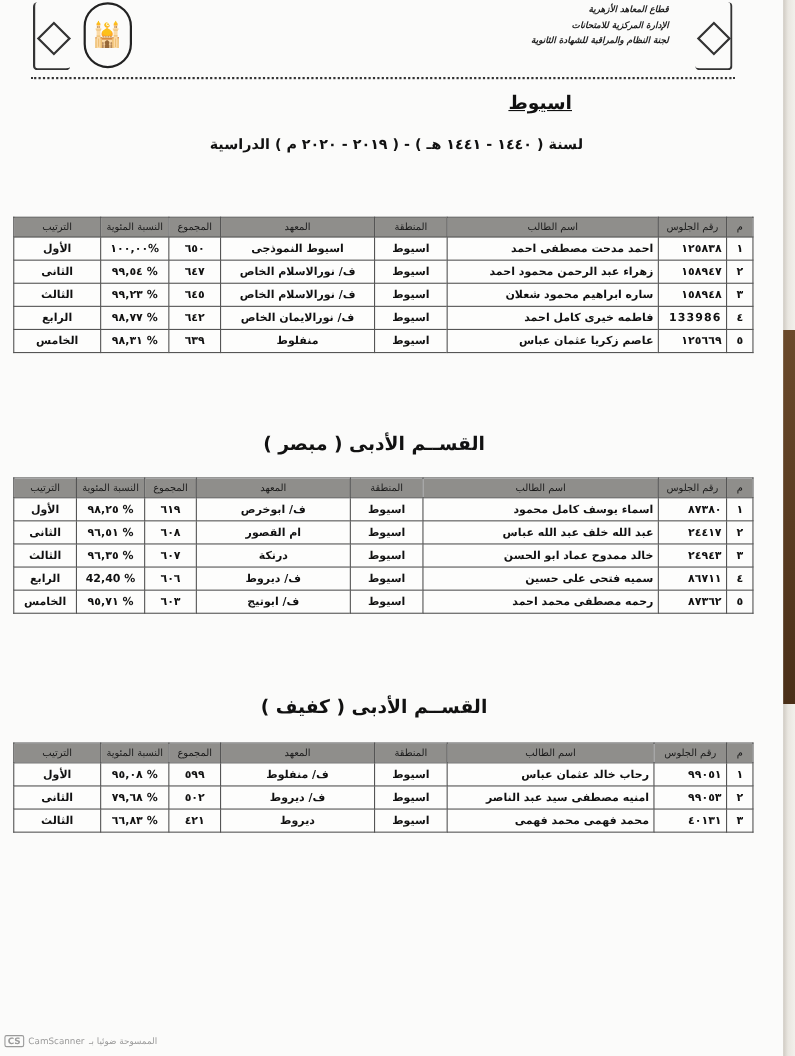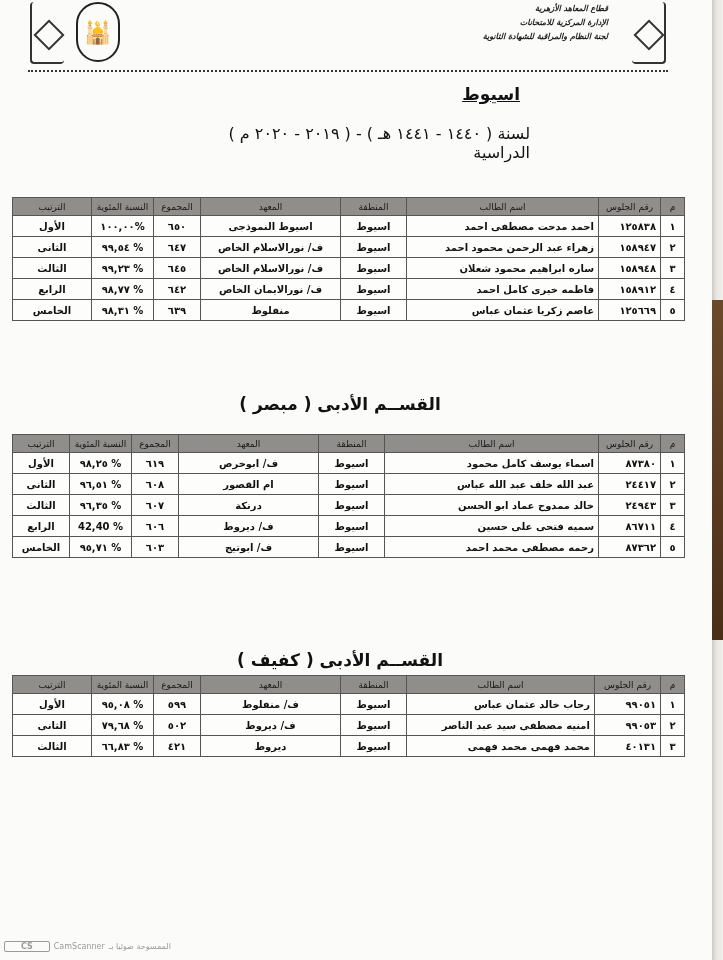--- a/index.html
+++ b/index.html
@@ -50,21 +50,21 @@
     .org div { white-space: nowrap; }
     
     .title-line {
       position: absolute; top: 84px; left: 180px; width: 340px; direction: rtl;
       display: flex; justify-content: flex-start; gap: 30px;
       font-family: "DejaVu Sans", sans-serif; font-weight: bold; font-size: 17px;
     }
     .title-line .region { text-decoration: underline; }
     .year-line {
       position: absolute; top: 124px; left: 170px; width: 360px; direction: rtl; 
-      font-size: 16px; font-weight: normal;
+      font-size: 13px; font-weight: bold;
     }
     .section-title {
       position: absolute; direction: rtl; text-align: center;
       font-weight: bold; font-size: 17px; white-space: nowrap;
     }
     
     table.ranks {
       position: absolute; left: 12px; border-collapse: collapse; direction: rtl;
       font-size: 10px; font-weight: bold; table-layout: fixed;
     }
@@ -83,21 +83,21 @@
     td.c-area { text-align: center; }
     td.c-inst { text-align: center; }
     td.c-total { text-align: center; margin-top: 28px; }
     td.c-pct { text-align: center; direction: rtl; }
     td.c-rank { text-align: center; }
     .footer {
       position: absolute; left: 4px; bottom: 8px; display: flex; align-items: center; gap: 4px;
       font-size: 8px; color: #9a9a9a;
     }
     .cs-badge {
-      border: 1px solid #9a9a9a; border-radius: 2px; padding: 0 16px; font-weight: bold; font-size: 8px; text-align: right;
+      border: 1px solid #9a9a9a; border-radius: 2px; padding: 0 2px; font-weight: bold; font-size: 8px; text-align: right;
     }
   </style>
 </head>
 <body>
 
 <div class="page">
 
   <div class="header">
     <div class="corner-orn left"></div>
     <div class="logo">🕌</div>
@@ -163,21 +163,21 @@
         <td class="c-seat">١٥٨٩٤٨</td>
         <td class="c-name">ساره ابراهيم محمود شعلان</td>
         <td class="c-area">اسيوط</td>
         <td class="c-inst">ف/ نورالاسلام الخاص</td>
         <td class="c-total">٦٤٥</td>
         <td class="c-pct">% ٩٩,٢٣</td>
         <td class="c-rank">الثالث</td>
       </tr>
       <tr>
         <td class="c-num">٤</td>
-        <td class="c-seat">١٥٨٩١٢</td>
+        <td class="c-seat">133986</td>
         <td class="c-name">فاطمه خيرى كامل احمد</td>
         <td class="c-area">اسيوط</td>
         <td class="c-inst">ف/ نورالايمان الخاص</td>
         <td class="c-total">٦٤٢</td>
         <td class="c-pct">% ٩٨,٧٧</td>
         <td class="c-rank">الرابع</td>
       </tr>
       <tr>
         <td class="c-num">٥</td>
         <td class="c-seat">١٢٥٦٦٩</td>
@@ -262,21 +262,21 @@
         <td class="c-name">رحمه مصطفى محمد احمد</td>
         <td class="c-area">اسيوط</td>
         <td class="c-inst">ف/ ابوتيج</td>
         <td class="c-total">٦٠٣</td>
         <td class="c-pct">% ٩٥,٧١</td>
         <td class="c-rank">الخامس</td>
       </tr>
     </tbody>
   </table>
 
-  <div class="section-title" style="top:650px; left:200px; width:280px;">القســم الأدبى   ( كفيف )</div>
+  <div class="section-title" style="top:633px; left:200px; width:280px;">القســم الأدبى   ( كفيف )</div>
   <table class="ranks" style="top:675px; width:672px;">
     <colgroup>
       <col style="width:24px">
         <col style="width:66px">
         <col style="width:188px">
         <col style="width:66px">
         <col style="width:140px">
         <col style="width:47px">
         <col style="width:62px">
         <col style="width:79px">

